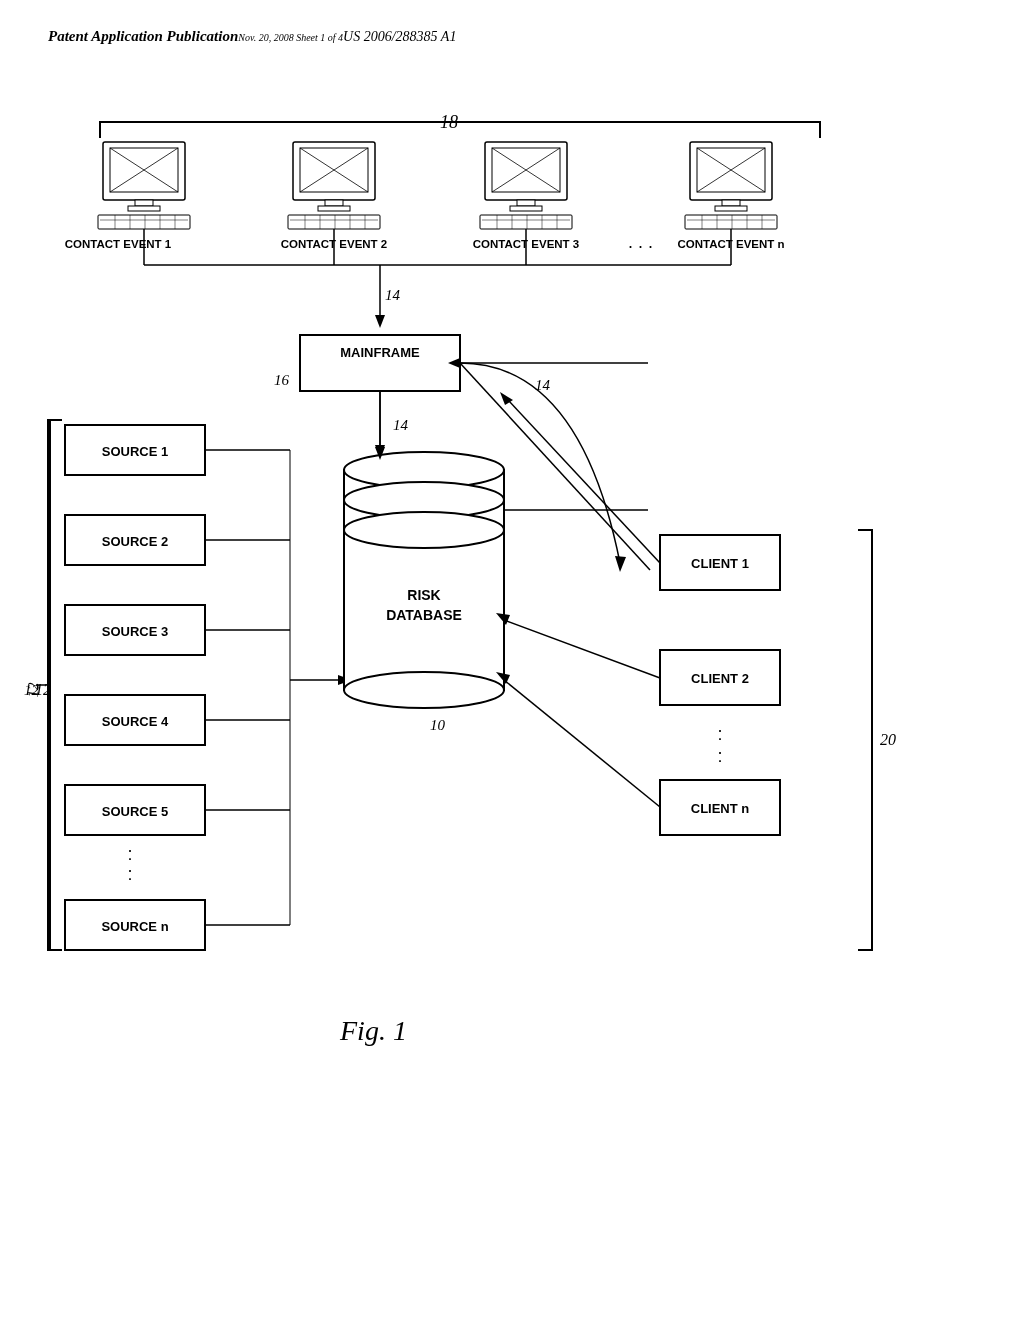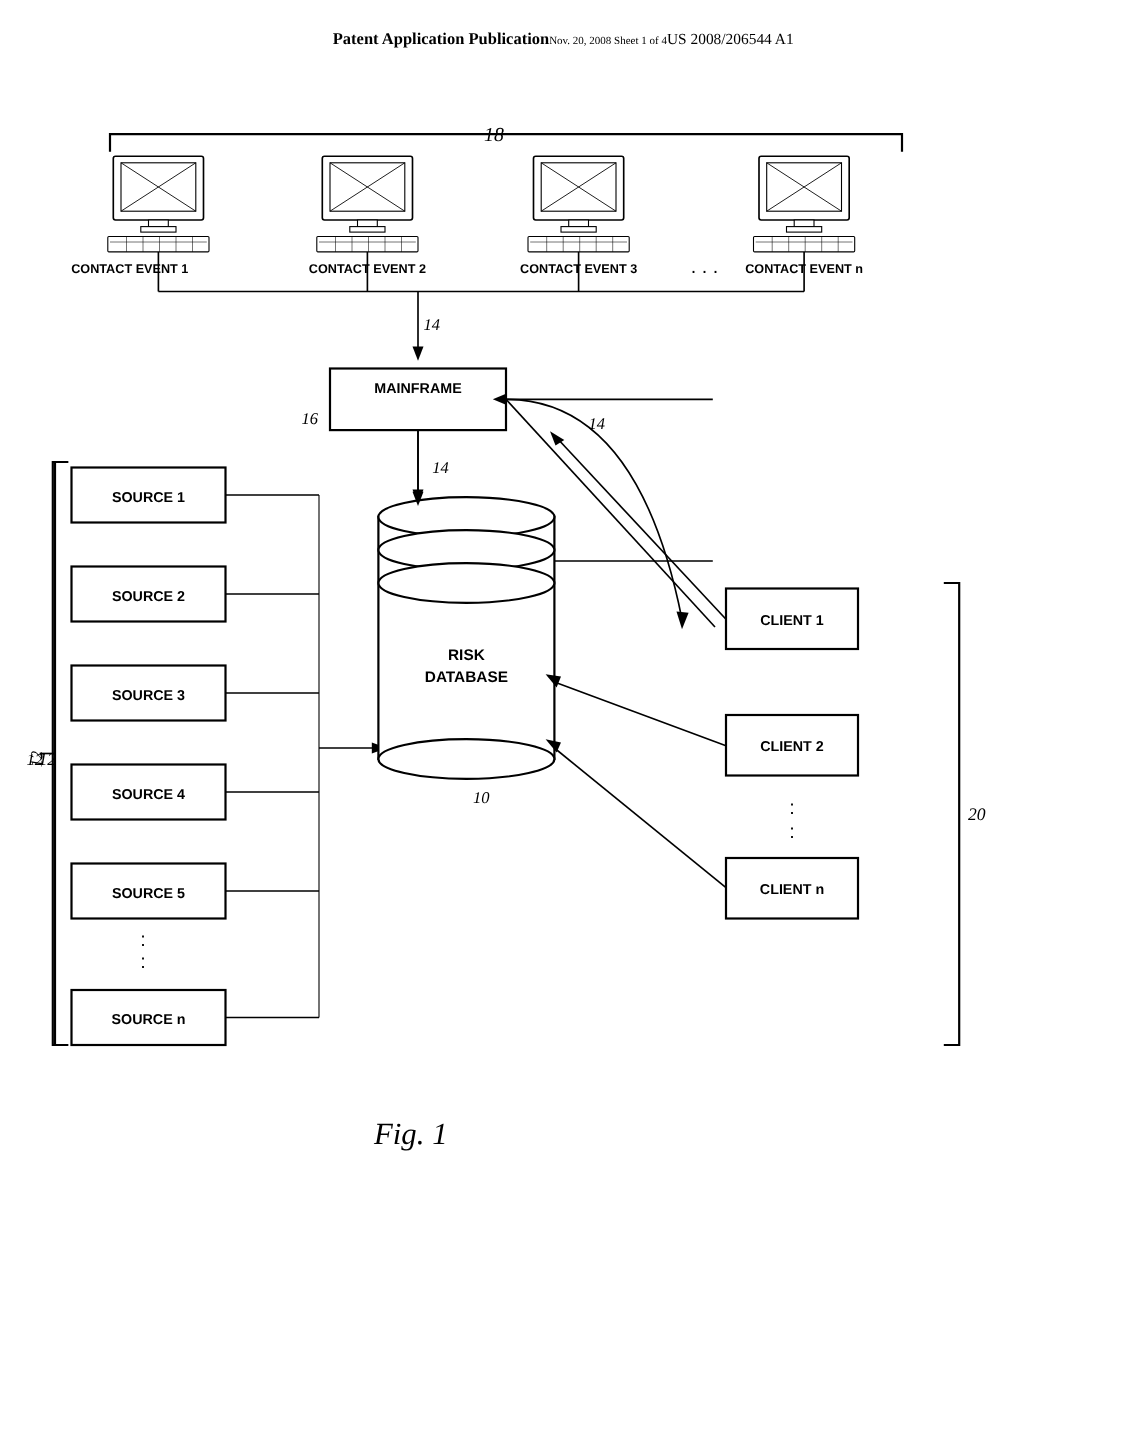--- a/index.html
+++ b/index.html
@@ -8,36 +8,37 @@
       height: 1320px;
       background: #fff;
       font-family: 'Times New Roman', Times, serif;
       position: relative;
       overflow: hidden;
     }
 
     
     .header {
       display: flex;
-      justify-content: center;
+      justify-content: flex-start;
       align-items: baseline;
       padding: 28px 48px 0 48px;
       font-size: 15px;
+      font-style: italic;
     }
     .header-left { font-weight: bold; font-size: 15px; }
     .header-center { font-size: 10px; }
     .header-right { font-size: 14px; }
   </style>
 </head>
 <body>
 
 <div class="header">
   <div class="header-left">Patent Application Publication</div>
   <div class="header-center">Nov. 20, 2008   Sheet 1 of 4</div>
-  <div class="header-right">US 2008/206544 A1</div>
+  <div class="header-right">US 2006/288385 A1</div>
 </div>
 
 <svg style="position:absolute; top:80px; left:0; width:1024px; height:1220px;" viewBox="0 0 1024 1220" xmlns="http://www.w3.org/2000/svg">
 
   <text x="440" y="48" font-size="18" font-style="italic" font-family="Times New Roman, serif">18</text>
 
   <path d="M 100,58 L 100,42 L 820,42 L 820,58" fill="none" stroke="#000" stroke-width="2"></path>
 
   <rect x="103" y="62" width="82" height="58" fill="white" stroke="#000" stroke-width="1.5" rx="2"></rect>
 

